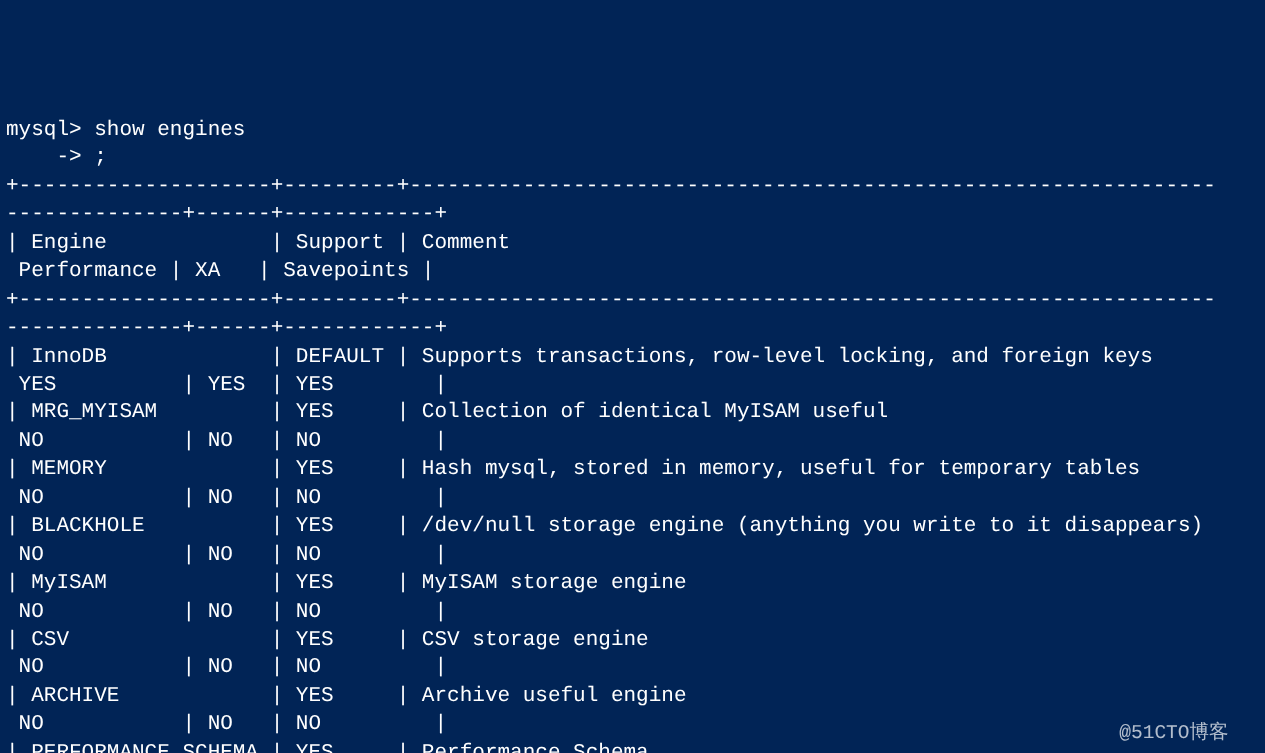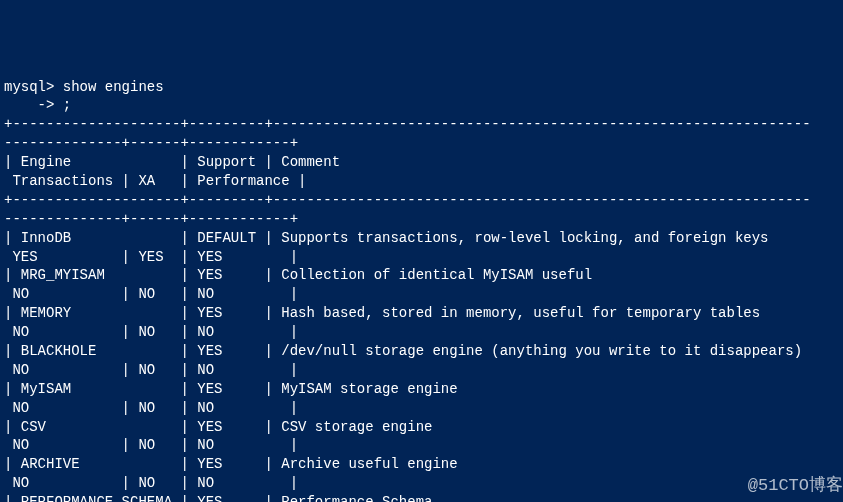--- a/index.html
+++ b/index.html
@@ -18,44 +18,44 @@
       height: 502px;
       overflow: hidden;
       white-space: pre;
       position: relative;
     }
     .terminal {
       white-space: pre;
     }
     .watermark {
       position: absolute;
-      right: 0;
+      right: 24px;
       bottom: 4px;
       color: rgba(255,255,255,0.7);
-      font-size: 17px;
+      font-size: 13px;
     }
   </style>
 </head>
 <body>
 
 
 
 <div class="terminal"><span>mysql&gt; show engines</span>
 <span>    -&gt; ;</span>
 <span>+--------------------+---------+----------------------------------------------------------------</span>
 <span>--------------+------+------------+</span>
 <span>| Engine             | Support | Comment</span>
-<span> Transactions | XA   | Performance |</span>
+<span> Performance | XA   | Savepoints |</span>
 <span>+--------------------+---------+----------------------------------------------------------------</span>
 <span>--------------+------+------------+</span>
 <span>| InnoDB             | DEFAULT | Supports transactions, row-level locking, and foreign keys</span>
 <span> YES          | YES  | YES        |</span>
 <span>| MRG_MYISAM         | YES     | Collection of identical MyISAM useful</span>
 <span> NO           | NO   | NO         |</span>
-<span>| MEMORY             | YES     | Hash based, stored in memory, useful for temporary tables</span>
+<span>| MEMORY             | YES     | Hash mysql, stored in memory, useful for temporary tables</span>
 <span> NO           | NO   | NO         |</span>
 <span>| BLACKHOLE          | YES     | /dev/null storage engine (anything you write to it disappears)</span>
 <span> NO           | NO   | NO         |</span>
 <span>| MyISAM             | YES     | MyISAM storage engine</span>
 <span> NO           | NO   | NO         |</span>
 <span>| CSV                | YES     | CSV storage engine</span>
 <span> NO           | NO   | NO         |</span>
 <span>| ARCHIVE            | YES     | Archive useful engine</span>
 <span> NO           | NO   | NO         |</span>
 <span>| PERFORMANCE_SCHEMA | YES     | Performance Schema</span>

